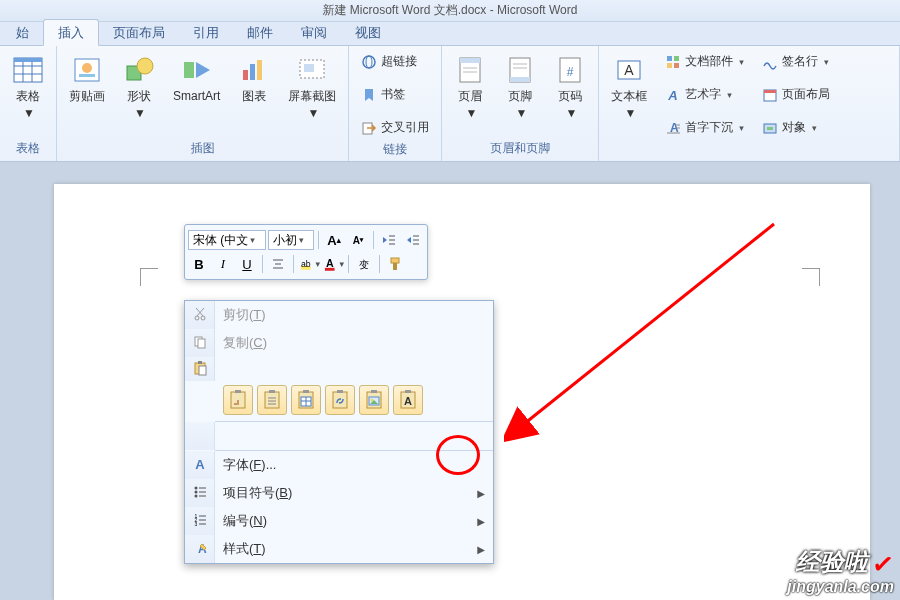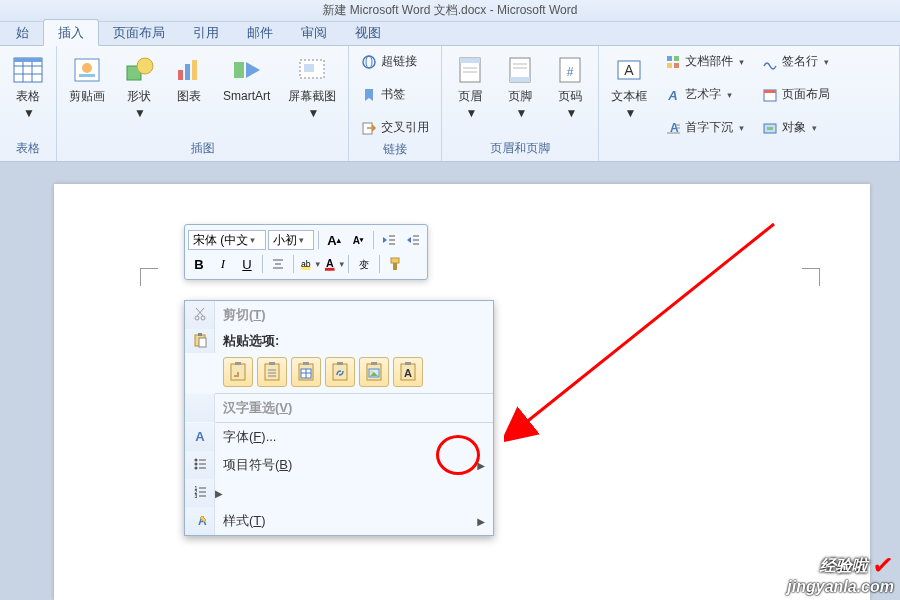--- a/index.html
+++ b/index.html
@@ -35,41 +35,41 @@
 
 .mini-tb { position: absolute; left: 130px; top: 40px; background: #f4f8ff; border: 1px solid #9ab2d3; border-radius: 3px; padding: 3px; box-shadow: 0 2px 6px rgba(0,0,0,.2); }
 .mini-row { display: flex; align-items: center; gap: 2px; height: 24px; }
 .mini-sel { font-size: 12px; border: 1px solid #a8bdd9; background: #fff; height: 20px; display: flex; align-items: center; padding: 0 4px; }
 .mini-btn { width: 22px; height: 22px; display: flex; align-items: center; justify-content: center; font-size: 13px; cursor: pointer; border-radius: 2px; }
 .sep { width: 1px; height: 18px; background: #b5c6dd; margin: 0 2px; }
 
 
 .ctx { position: absolute; left: 130px; top: 116px; width: 310px; background: #f4f8ff; border: 1px solid #9ab2d3; box-shadow: 0 3px 8px rgba(0,0,0,.3); font-size: 13px; }
 .ctx-item { display: flex; align-items: center; height: 28px; padding-right: 8px; cursor: pointer; }
-.ctx-item.disabled { color: #999; cursor: default; font-weight: bold; }
+.ctx-item.disabled { color: #999; cursor: default; }
 .ctx-icon-col { width: 30px; display: flex; align-items: center; justify-content: center; background: linear-gradient(#eef4fc,#e6eefa); align-self: stretch; border-right: 1px solid #d6e2f2; }
 .ctx-label { flex: 1; padding-left: 8px; color: #333; }
 .ctx-item.disabled .ctx-label { color:#999; }
 .ctx-arrow { font-size: 10px; color: #555; }
 .ctx-hr { height: 1px; background: #cbd8eb; margin-left: 30px; }
 .ctx-header { height: 24px; display: flex; align-items: center; }
 .ctx-header .ctx-label { font-weight: bold; }
 
 
 .paste-opts { display: flex; gap: 4px; padding: 4px 0 6px 38px; }
 .paste-opt { width: 30px; height: 30px; border: 1px solid #cdb97a; background: linear-gradient(#fff3d6,#fde3a4); border-radius: 3px; display: flex; align-items: center; justify-content: center; cursor: pointer; position: relative; }
 .paste-opt svg { width: 20px; height: 20px; }
 
 
 .red-circle { position: absolute; left: 382px; top: 251px; width: 44px; height: 40px; border: 3px solid red; border-radius: 50%; pointer-events:none; }
 .arrow-svg { position: absolute; left: 450px; top: 30px; pointer-events:none; }
 
 
 .watermark { position: absolute; right: 6px; bottom: 4px; text-align: right; }
-.watermark .t1 { font-size: 16px; font-weight: bold; color: #fff; text-shadow: 0 0 3px #000, 0 0 3px #000; font-style: italic; }
+.watermark .t1 { font-size: 24px; font-weight: bold; color: #fff; text-shadow: 0 0 3px #000, 0 0 3px #000; font-style: italic; }
 .watermark .t2 { font-size: 16px; font-weight: bold; color: #fff; text-shadow: 0 0 2px #000, 0 0 2px #000; font-style: italic; }
 .check { color: red; font-size: 26px; font-weight: bold; display:inline-block; transform: translateY(3px) rotate(8deg); }
 
 u.hot { text-decoration: underline; }
 </style>
 </head>
 <body>
 
 <div class="titlebar">
   <span>新建 Microsoft Word 文档.docx - Microsoft Word</span>
@@ -125,35 +125,35 @@
               <rect x="4" y="12" width="14" height="14" fill="#7fc87f" stroke="#4a9a4a"></rect>
               <circle cx="22" cy="12" r="8" fill="#f5d86b" stroke="#c9a83a"></circle>
             </svg>
           </div>
         <span>形状</span>
         <span class="dd">▼</span>
       </div>
       <div class="big-btn">
         <div class="big-icon">
             <svg viewBox="0 0 32 32">
+              <rect x="3" y="8" width="10" height="16" fill="#7fc87f"></rect>
+              <path d="M15 8 L29 16 L15 24 Z" fill="#6fa3e0"></path>
+            </svg>
+          </div>
+        <span>SmartArt</span>
+      </div>
+      <div class="big-btn">
+        <div class="big-icon">
+            <svg viewBox="0 0 32 32">
               <rect x="5" y="16" width="5" height="10" fill="#e06b6b"></rect>
               <rect x="12" y="10" width="5" height="16" fill="#6fa3e0"></rect>
               <rect x="19" y="6" width="5" height="20" fill="#f5c96b"></rect>
             </svg>
           </div>
         <span>图表</span>
-      </div>
-      <div class="big-btn">
-        <div class="big-icon">
-            <svg viewBox="0 0 32 32">
-              <rect x="3" y="8" width="10" height="16" fill="#7fc87f"></rect>
-              <path d="M15 8 L29 16 L15 24 Z" fill="#6fa3e0"></path>
-            </svg>
-          </div>
-        <span>SmartArt</span>
       </div>
       <div class="big-btn">
         <div class="big-icon">
             <svg viewBox="0 0 32 32">
               <rect x="4" y="6" width="24" height="18" fill="#fff" stroke="#888" stroke-dasharray="2 2"></rect>
               <rect x="8" y="10" width="10" height="8" fill="#c9dcf2"></rect>
             </svg>
           </div>
         <span>屏幕截图</span>
         <span class="dd">▼</span>
@@ -401,29 +401,37 @@
         <div class="ctx-icon-col">
             <span><svg width="16" height="16" viewBox="0 0 16 16">
                 <circle cx="5" cy="12" r="2" fill="none" stroke="#999"></circle>
                 <circle cx="11" cy="12" r="2" fill="none" stroke="#999"></circle>
                 <line x1="5" y1="10" x2="12" y2="2" stroke="#999"></line>
                 <line x1="11" y1="10" x2="4" y2="2" stroke="#999"></line>
               </svg></span>
           </div>
         <div class="ctx-label">剪切(<u class="hot">T</u>)</div>
       </div>
+      <div class="ctx-item disabled">
+        <div class="ctx-icon-col">
+            <span><svg width="16" height="16" viewBox="0 0 16 16">
+                <rect x="3" y="3" width="7" height="9" fill="#fff" stroke="#999"></rect>
+                <rect x="6" y="5" width="7" height="9" fill="#fff" stroke="#999"></rect>
+              </svg></span>
+          </div>
+        <div class="ctx-label">复制(<u class="hot">C</u>)</div>
+      </div>
       <div class="ctx-header">
         <div class="ctx-icon-col">
             <span><svg width="16" height="16" viewBox="0 0 16 16">
                 <rect x="3" y="3" width="10" height="11" fill="#f5d78b" stroke="#b8923a"></rect>
                 <rect x="6" y="1" width="4" height="3" fill="#888"></rect>
                 <rect x="7" y="6" width="7" height="9" fill="#fff" stroke="#888"></rect>
               </svg></span>
           </div>
-        <div class="ctx-label">粘贴选项:</div>
       </div>
       <div class="paste-opts">
         <div class="paste-opt">
             <svg viewBox="0 0 20 20">
               <rect x="3" y="2" width="14" height="16" fill="#f5e6b8" stroke="#b8923a"></rect>
               <rect x="7" y="0" width="6" height="3" fill="#999"></rect>
               <path d="M6 14 L10 14 L10 10" fill="none" stroke="#c96" stroke-width="2"></path>
             </svg>
           </div>
         <div class="paste-opt">
@@ -464,21 +472,20 @@
             <svg viewBox="0 0 20 20">
               <rect x="3" y="2" width="14" height="16" fill="#f5e6b8" stroke="#b8923a"></rect>
               <rect x="7" y="0" width="6" height="3" fill="#999"></rect>
               <text x="10" y="15" font-size="11" text-anchor="middle" font-weight="bold" fill="#333">A</text>
             </svg>
           </div>
       </div>
       <div class="ctx-hr"></div>
       <div class="ctx-item disabled">
         <div class="ctx-icon-col"></div>
-        <div class="ctx-label">汉字重选(<u class="hot">V</u>)</div>
       </div>
       <div class="ctx-hr"></div>
       <div class="ctx-item">
         <div class="ctx-icon-col">
             <span><svg width="16" height="16" viewBox="0 0 16 16">
                 <text x="8" y="13" font-size="13" text-anchor="middle" fill="#4a7abd" font-weight="bold">A</text>
               </svg></span>
           </div>
         <div class="ctx-label">字体(<u class="hot">F</u>)...</div>
       </div>
@@ -500,20 +507,21 @@
         <div class="ctx-icon-col">
             <span><svg width="16" height="16" viewBox="0 0 16 16">
                 <text x="4" y="6" font-size="5" text-anchor="middle">1</text>
                 <text x="4" y="10" font-size="5" text-anchor="middle">2</text>
                 <text x="4" y="14" font-size="5" text-anchor="middle">3</text>
                 <line x1="7" y1="4" x2="14" y2="4" stroke="#555"></line>
                 <line x1="7" y1="8" x2="14" y2="8" stroke="#555"></line>
                 <line x1="7" y1="12" x2="14" y2="12" stroke="#555"></line>
               </svg></span>
           </div>
+        <div class="ctx-label">编号(<u class="hot">N</u>)</div>
         <div class="ctx-arrow">▶</div>
       </div>
       <div class="ctx-item">
         <div class="ctx-icon-col">
             <span><svg width="16" height="16" viewBox="0 0 16 16">
                 <text x="6" y="13" font-size="12" fill="#4a7abd" font-weight="bold">A</text>
                 <path d="M10 4 L14 8 L12 10 L8 6 Z" fill="#f5c96b" stroke="#c9a83a"></path>
               </svg></span>
           </div>
         <div class="ctx-label">样式(<u class="hot">T</u>)</div>

